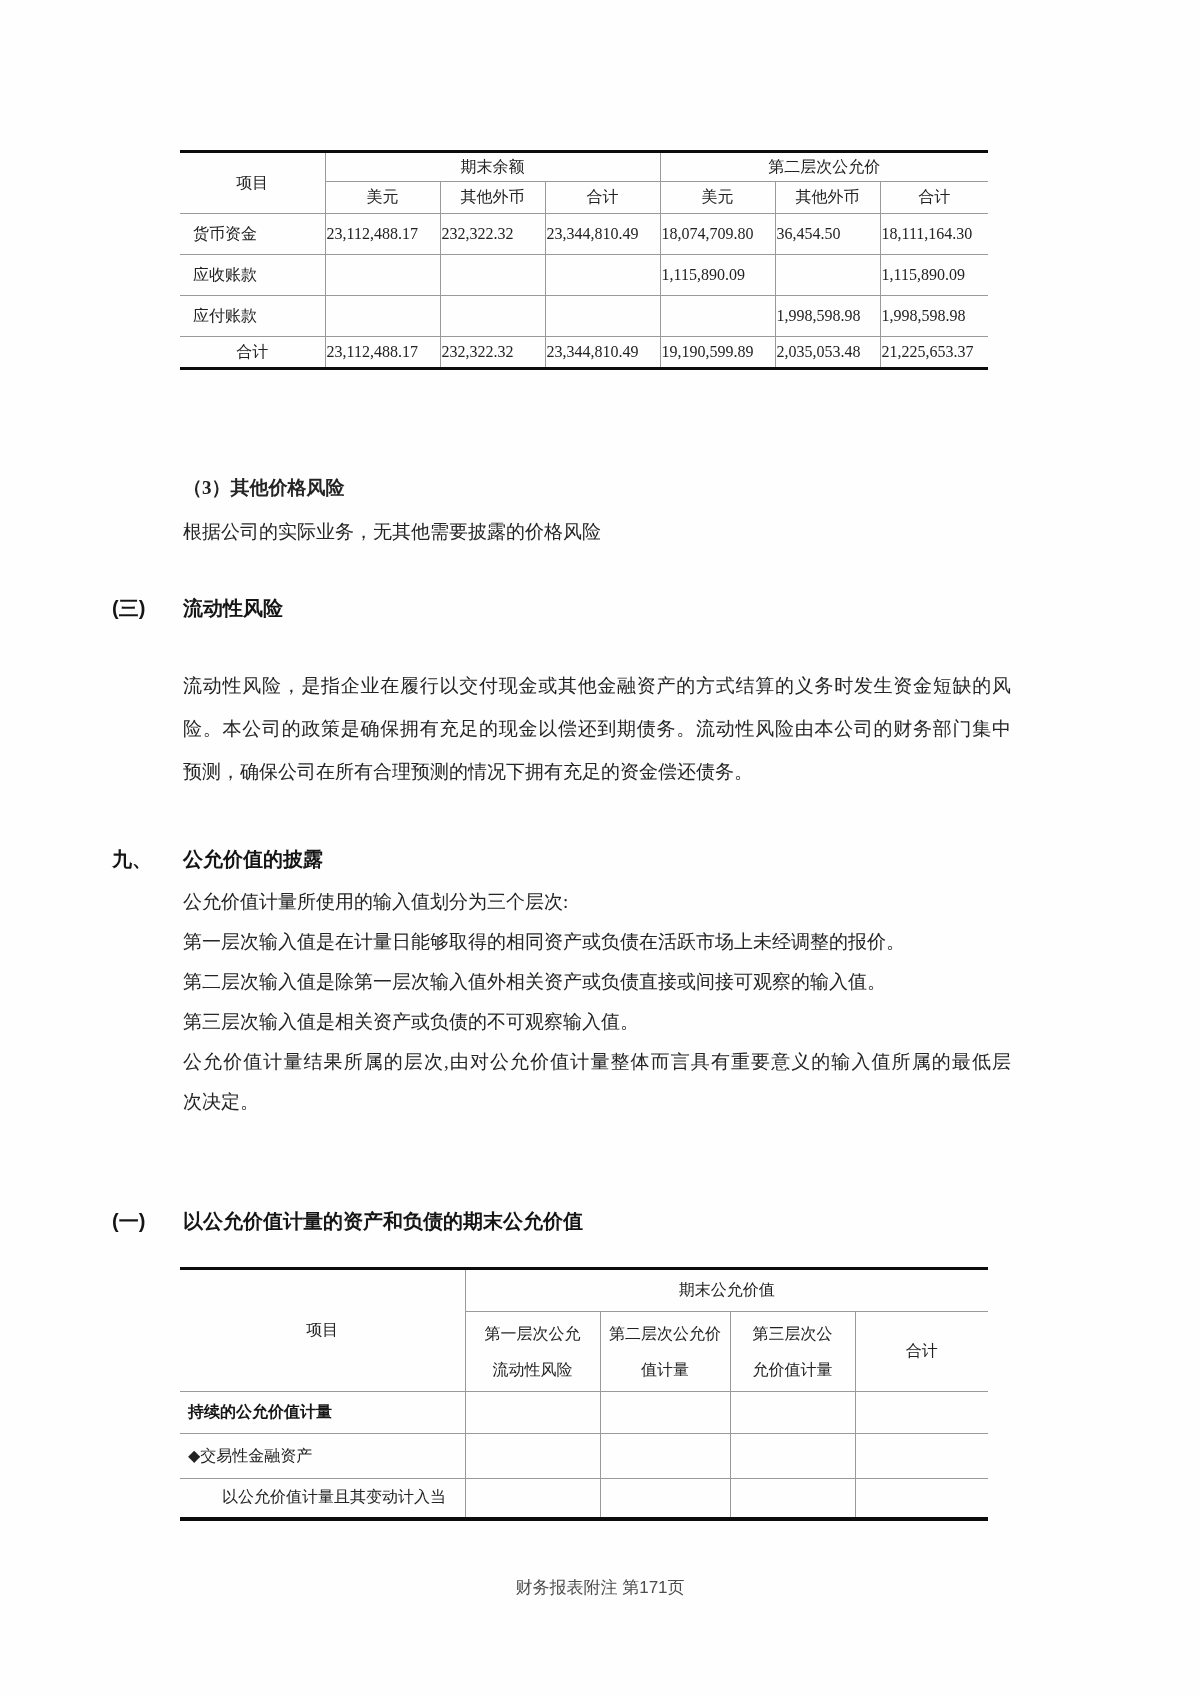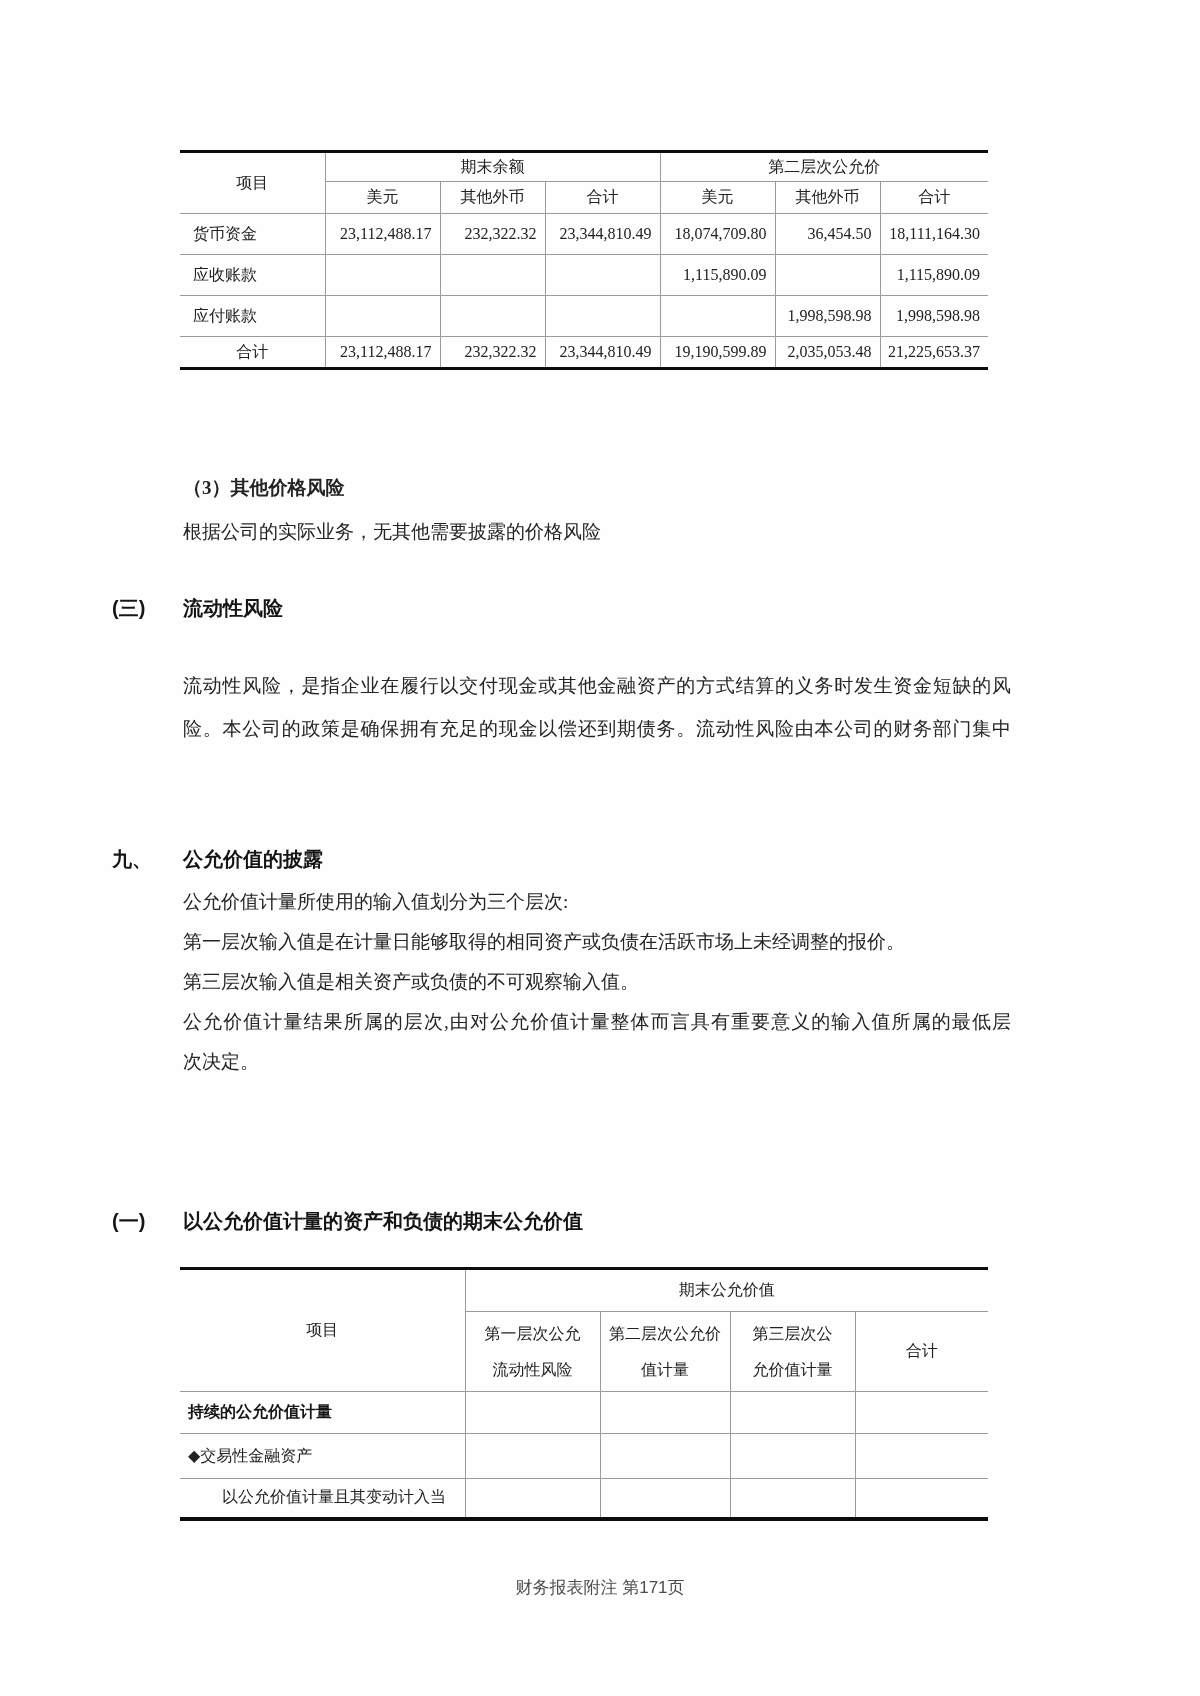--- a/index.html
+++ b/index.html
@@ -22,21 +22,21 @@
     border-right:1px solid #9a9a9a;
     border-top:1px solid #9a9a9a;
     border-bottom:1px solid #9a9a9a;
     overflow:hidden;white-space:nowrap;
   }
   td:first-child{border-left:none;}
   td:last-child{border-right:none;}
   .t1{left:180px;top:150px;width:808px;border-top:3px solid #0c0c0c;border-bottom:3px solid #0c0c0c;}
   .t2{left:180px;top:1267px;width:808px;border-top:3px solid #0c0c0c;border-bottom:4px solid #0c0c0c;}
   .cell-c{text-align:center;}
-  .cell-r{text-align:right;padding-right:8px;}
+  .cell-r{padding-right:8px;}
   .cell-l{text-align:left;padding-left:13px;}
   .h-group{text-align:center;font-size:16px;}
   
   .abs{position:absolute;}
   .body-text{font-size:19px;line-height:43px;color:#242424;}
   .sec-head{
     font-family:"Liberation Sans","DejaVu Sans",sans-serif;
     font-weight:700;font-size:20px;color:#151515;
   }
   .sec-num{position:absolute;left:112px;}
@@ -123,28 +123,30 @@
 
   <div class="abs body-text" style="left:183px;top:466px;font-weight:bold;">（3）其他价格风险</div>
   <div class="abs body-text" style="left:183px;top:510px;">根据公司的实际业务，无其他需要披露的价格风险</div>
 
   <div class="abs sec-head sec-num" style="top:595px;">(三)</div>
   <div class="abs sec-head sec-title" style="top:595px;">流动性风险</div>
 
   <div class="abs body-text" style="left:183px;top:664px;width:828px;">
     <div class="jline">流动性风险，是指企业在履行以交付现金或其他金融资产的方式结算的义务时发生资金短缺的风</div>
     <div class="jline">险。本公司的政策是确保拥有充足的现金以偿还到期债务。流动性风险由本公司的财务部门集中</div>
+    <div>预测，确保公司在所有合理预测的情况下拥有充足的资金偿还债务。</div>
   </div>
 
   <div class="abs sec-head sec-num" style="top:846px;">九、</div>
   <div class="abs sec-head sec-title" style="top:846px;">公允价值的披露</div>
 
   <div class="abs body-text" style="left:183px;top:882px;width:828px;line-height:40px;">
     <div>公允价值计量所使用的输入值划分为三个层次:</div>
     <div>第一层次输入值是在计量日能够取得的相同资产或负债在活跃市场上未经调整的报价。</div>
+    <div>第二层次输入值是除第一层次输入值外相关资产或负债直接或间接可观察的输入值。</div>
     <div>第三层次输入值是相关资产或负债的不可观察输入值。</div>
     <div class="jline">公允价值计量结果所属的层次,由对公允价值计量整体而言具有重要意义的输入值所属的最低层</div>
     <div>次决定。</div>
   </div>
 
   <div class="abs sec-head sec-num" style="top:1208px;">(一)</div>
   <div class="abs sec-head sec-title" style="top:1208px;">以公允价值计量的资产和负债的期末公允价值</div>
 
   <table class="t2">
     <colgroup>

